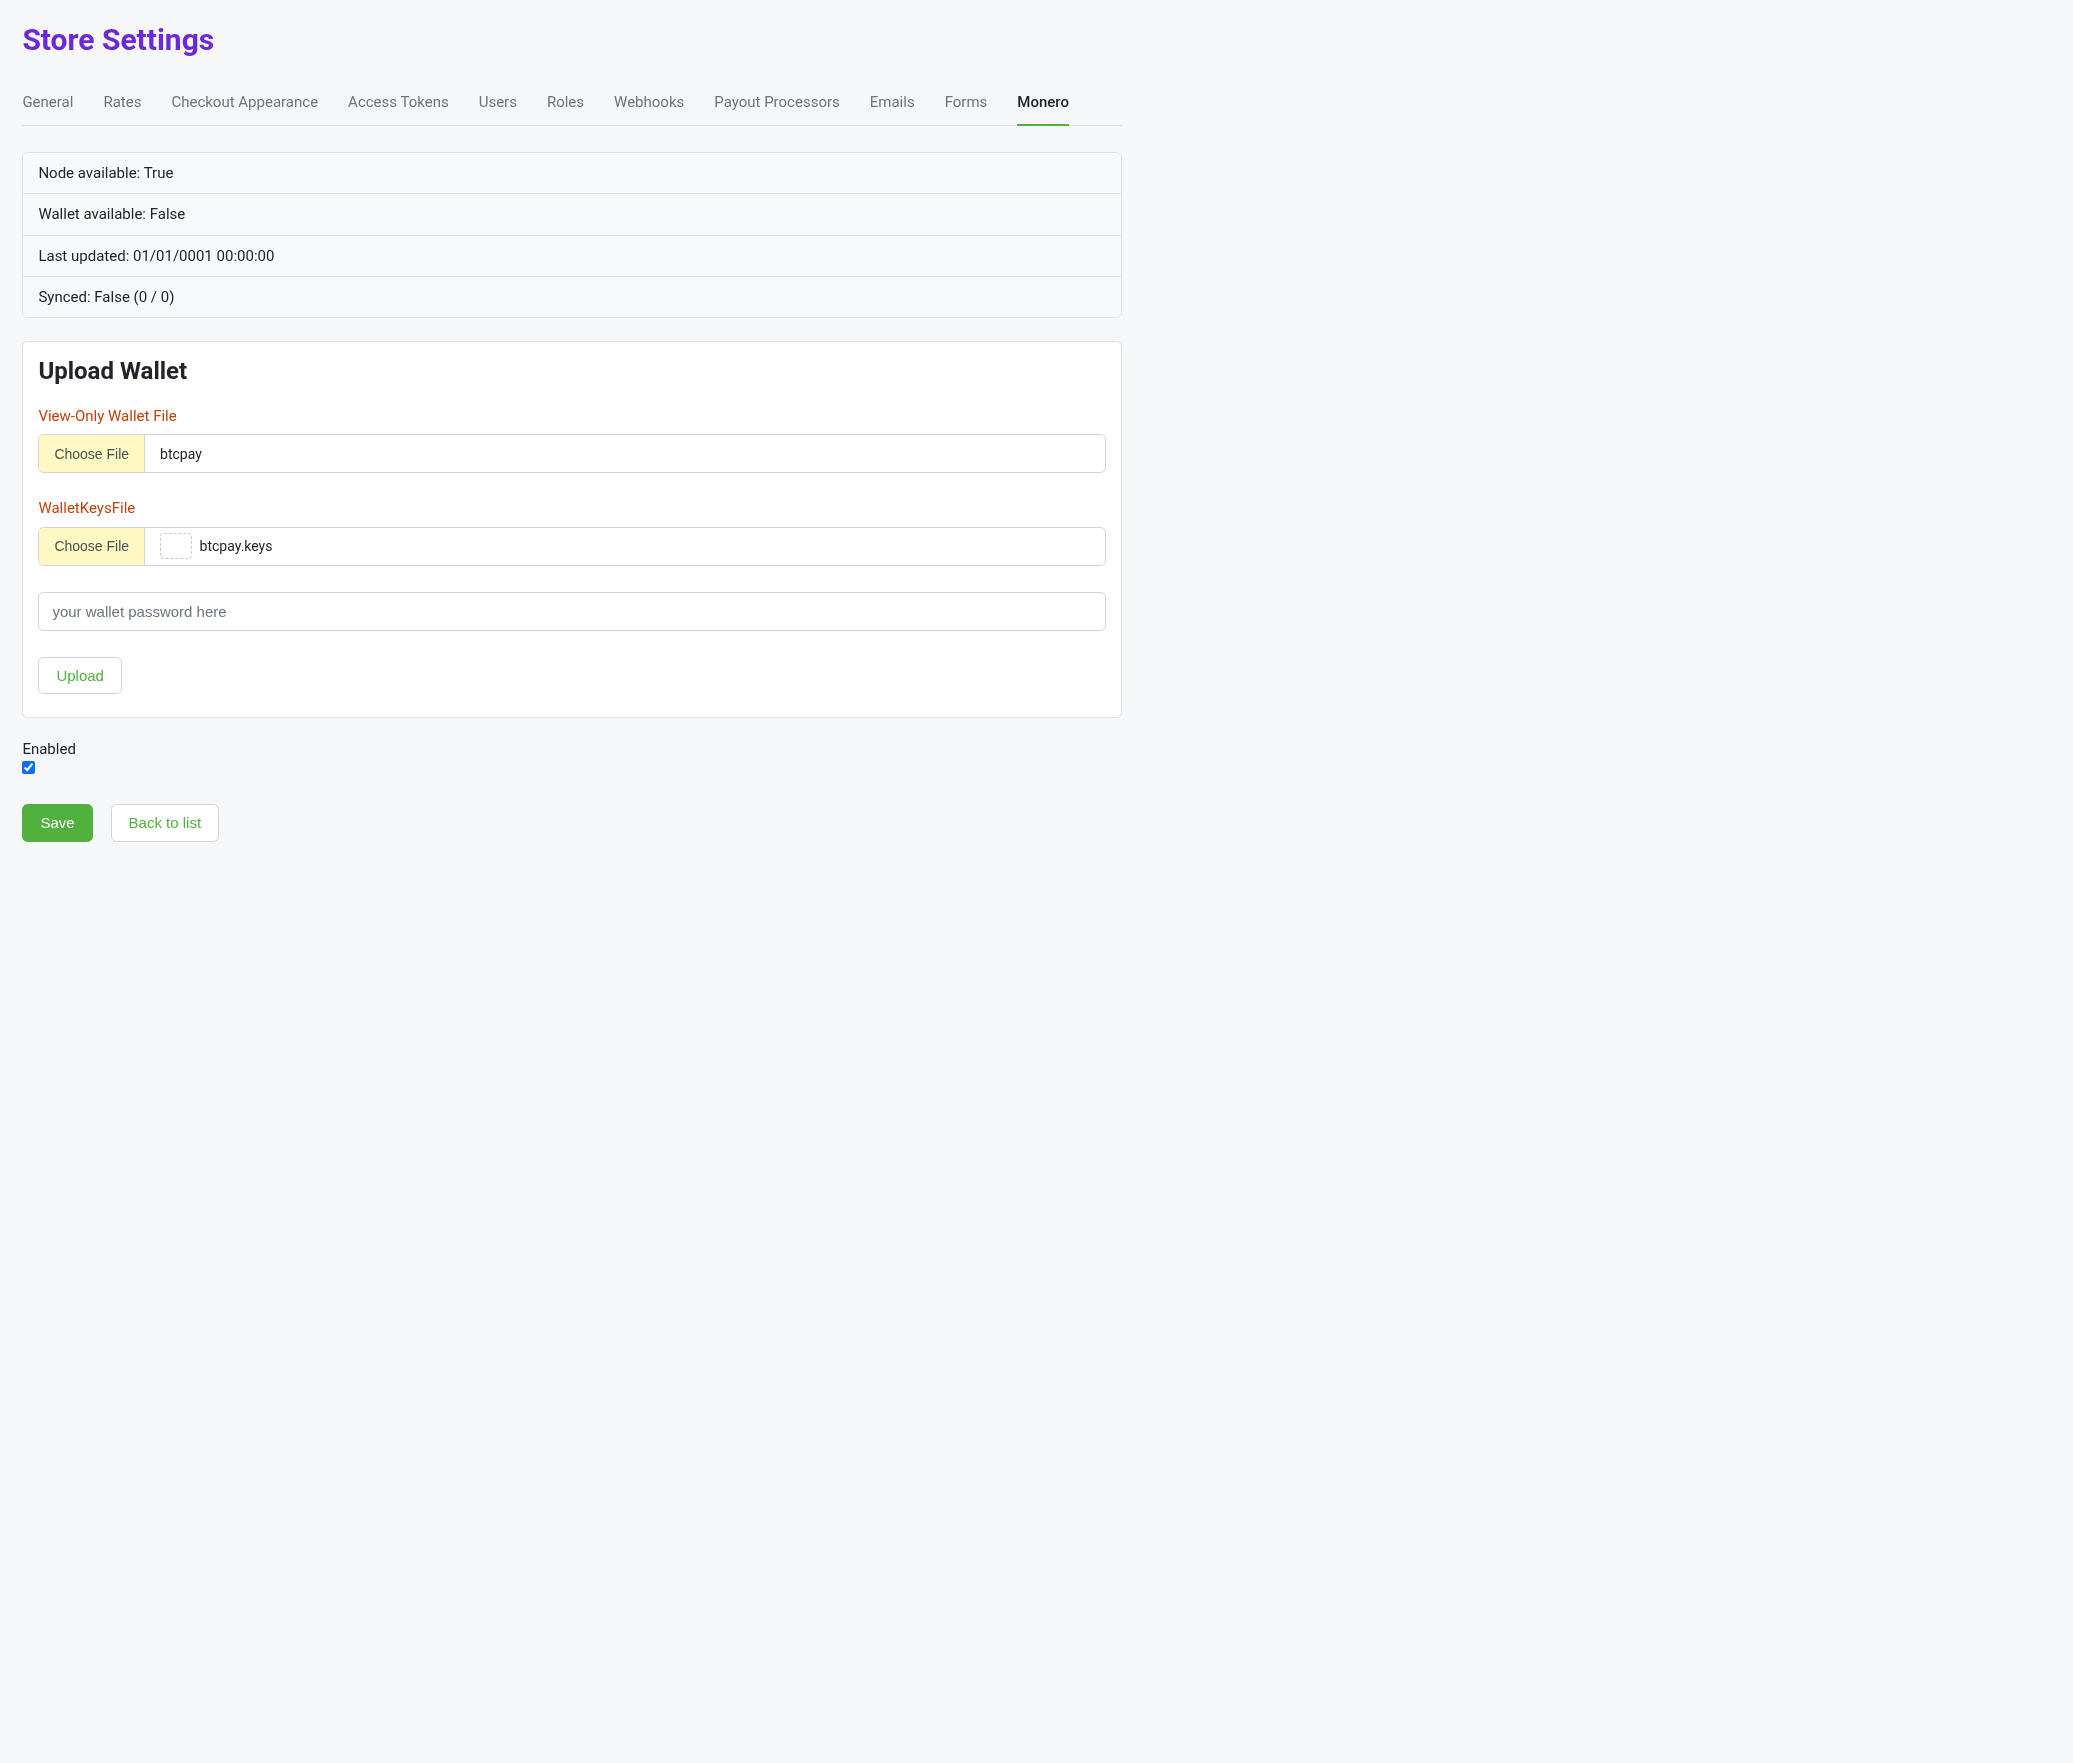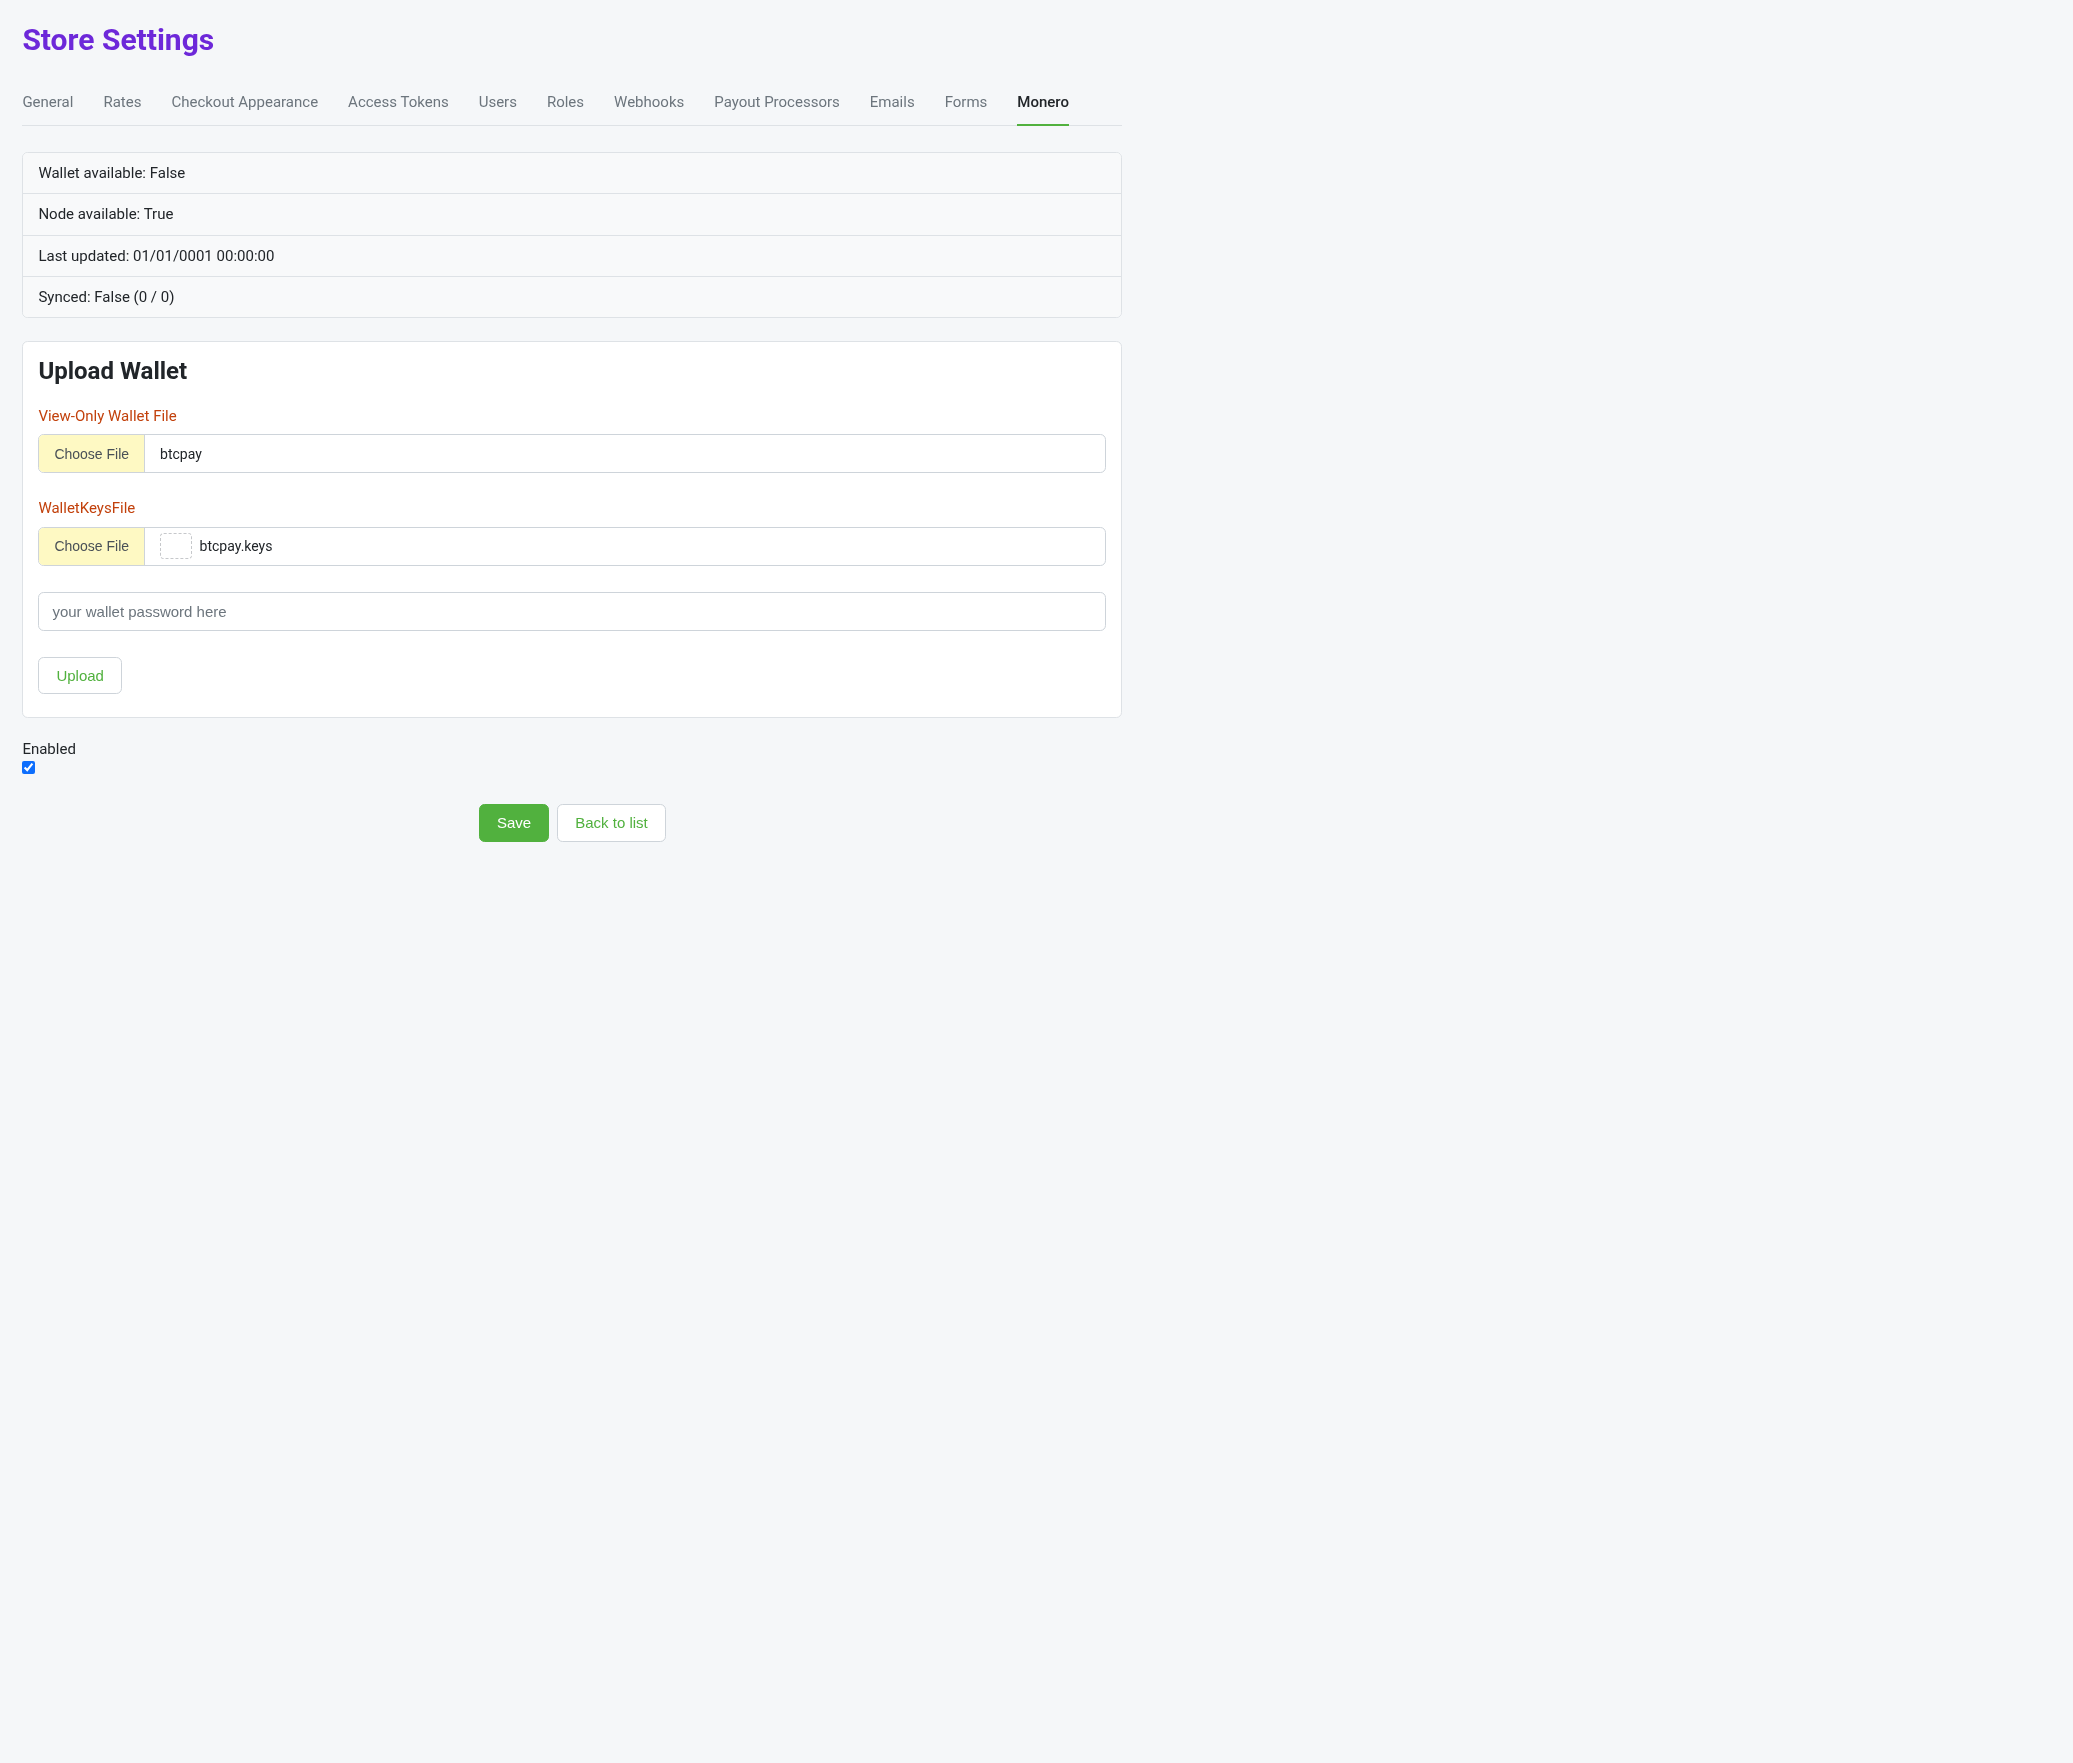--- a/index.html
+++ b/index.html
@@ -172,22 +172,21 @@
     display: block;
     margin-bottom: 1.9px;
   }
   .checkbox {
     width: 13px;
     height: 13px;
     accent-color: #0d6efd;
   }
   .actions-row {
     display: flex;
-    gap: 8px;
-    justify-content: center;
+    gap: 18px;
   }
 </style>
 </head>
 <body>
 
 <div class="container">
 
   <h1 class="page-title">Store Settings</h1>
 
   <div class="tabs">
@@ -198,22 +197,22 @@
     <div class="tab">Users</div>
     <div class="tab">Roles</div>
     <div class="tab">Webhooks</div>
     <div class="tab">Payout Processors</div>
     <div class="tab">Emails</div>
     <div class="tab">Forms</div>
     <div class="tab active">Monero</div>
   </div>
 
   <div class="status-list">
+    <div class="status-item">Node available: True</div>
     <div class="status-item">Wallet available: False</div>
-    <div class="status-item">Node available: True</div>
     <div class="status-item">Last updated: 01/01/0001 00:00:00</div>
     <div class="status-item">Synced: False (0 / 0)</div>
   </div>
 
   <div class="card">
     <h2>Upload Wallet</h2>
 
     <div class="form-group">
       <label class="form-label">View-Only Wallet File</label>
       <div class="file-input-wrap">

